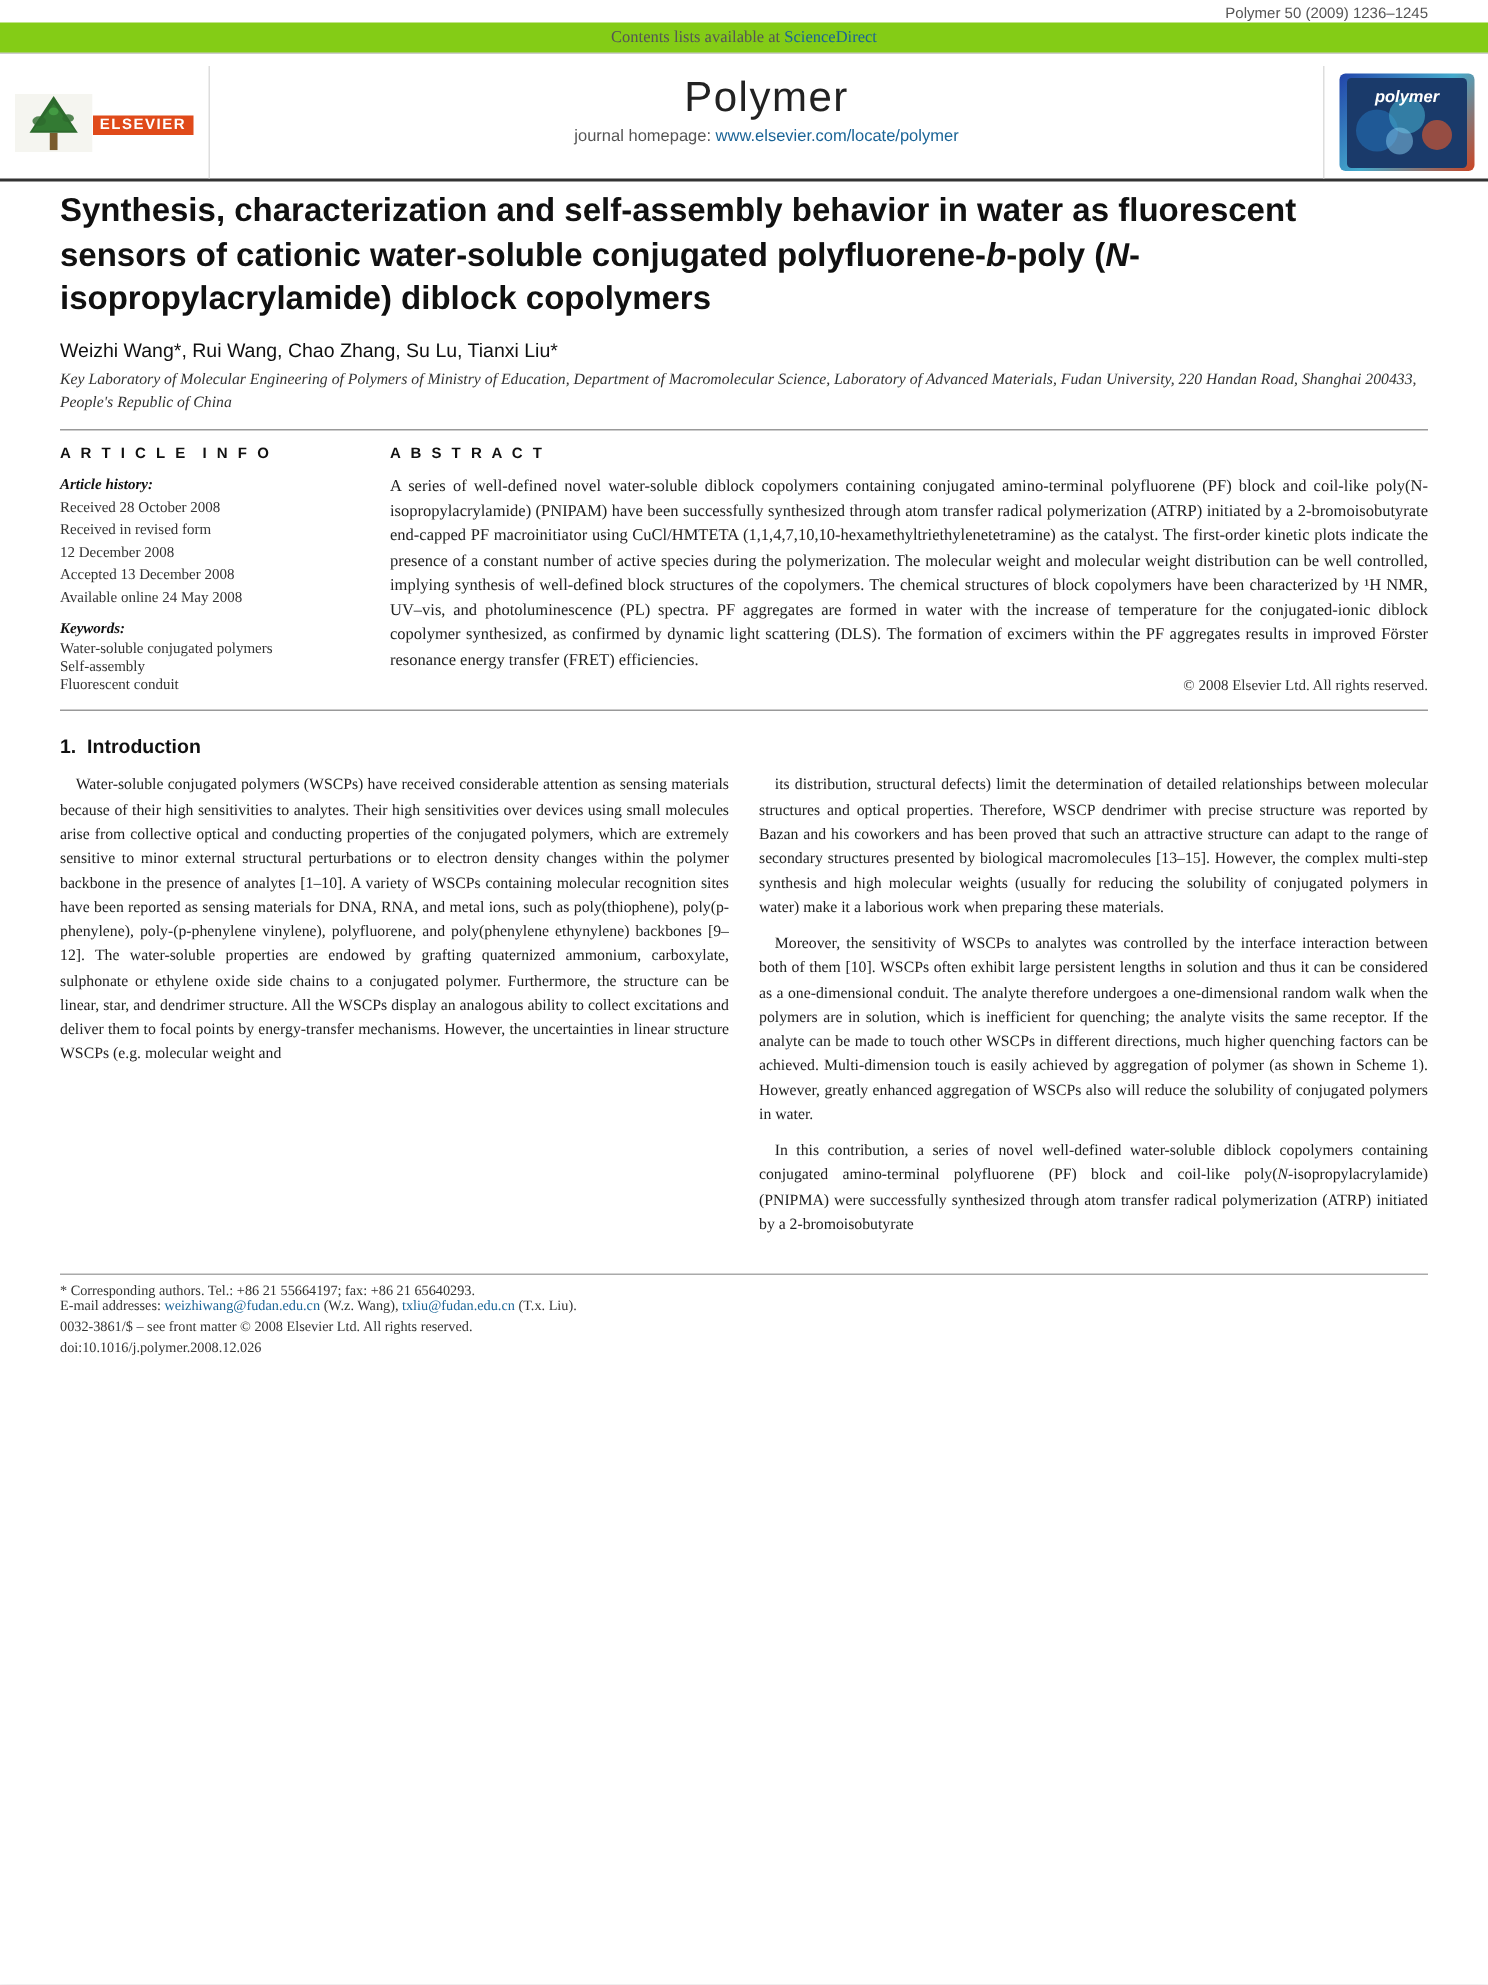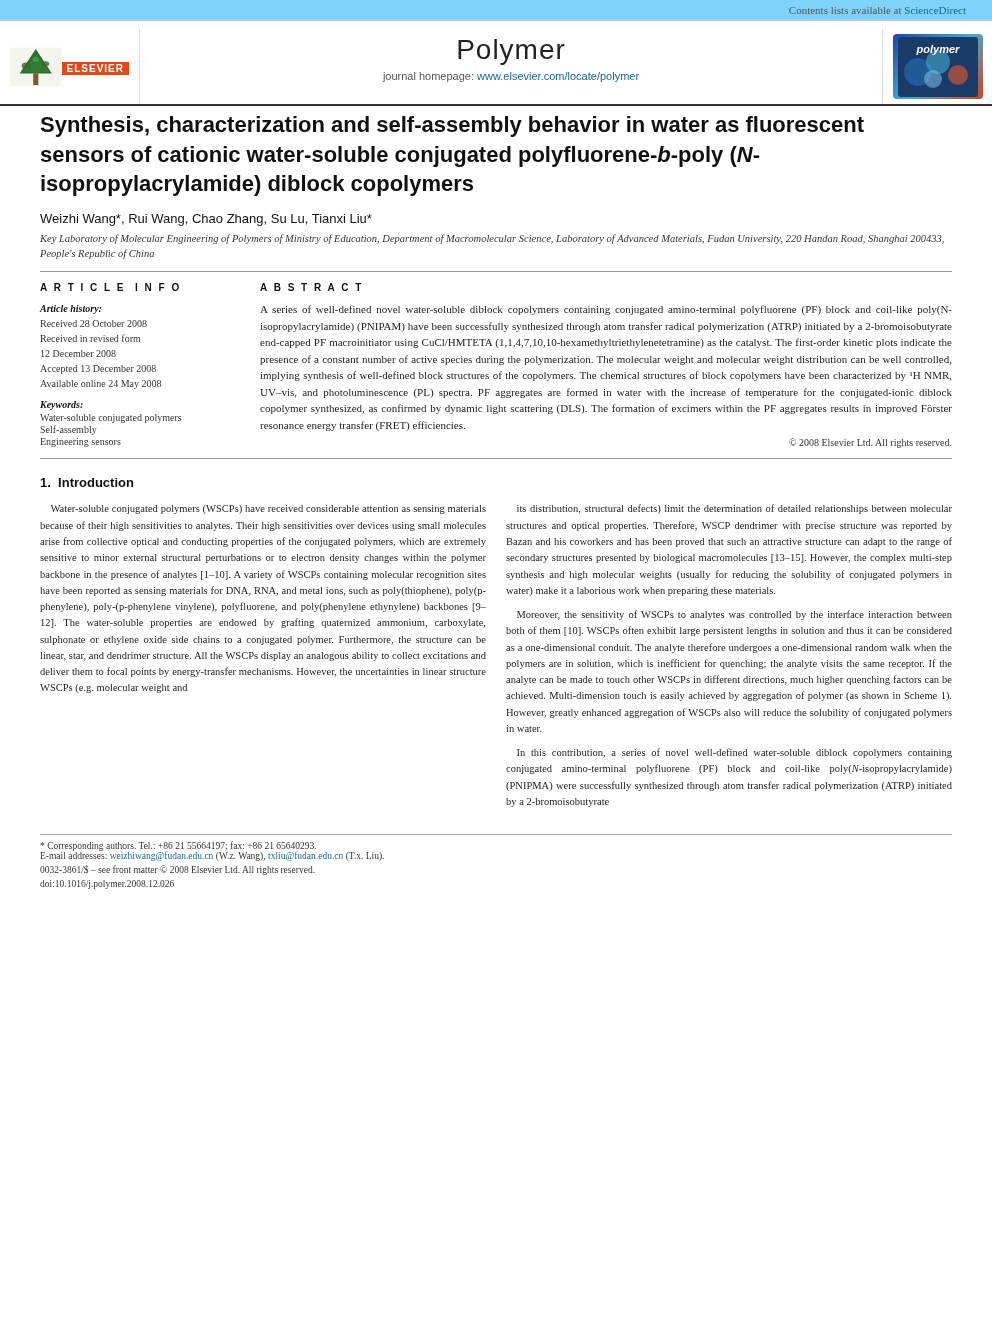--- a/index.html
+++ b/index.html
@@ -13,24 +13,24 @@
     }
     .page {
       width: 992px;
       min-height: 1323px;
       background: #fff;
       padding: 0;
       box-shadow: 0 2px 8px rgba(0,0,0,0.15);
     }
     
     .top-bar {
-      background: #7dd3fc;
+      background: #84cc16;
       border-bottom: 1px solid #ccc;
-      text-align: right;
-      padding: 4px 26px;
+      text-align: center;
+      padding: 4px 3px;
       font-size: 11px;
       color: #555;
     }
     .top-bar a { color: #1a6496; text-decoration: none; }
     
     .journal-header {
       display: flex;
       align-items: stretch;
       border-bottom: 2px solid #333;
       padding: 8px 0 0 0;
@@ -244,20 +244,23 @@
     .tree-figure {
       width: 80px;
       height: 60px;
     }
   </style>
 </head>
 <body>
 
 <div class="page">
 
+  <div class="journal-info-top">
+    <span>Polymer 50 (2009) 1236–1245</span>
+  </div>
 
   <div class="top-bar">
     <span>Contents lists available at</span>
     <a href="#">ScienceDirect</a>
   </div>
 
   <div class="journal-header">
 
     <div class="header-logo-left">
 
@@ -323,21 +326,21 @@
           <div class="article-info-date">Received 28 October 2008</div>
           <div class="article-info-date">Received in revised form</div>
           <div class="article-info-date">12 December 2008</div>
           <div class="article-info-date">Accepted 13 December 2008</div>
           <div class="article-info-date">Available online 24 May 2008</div>
         </div>
         <div class="keywords-label">Keywords:</div>
         <ul class="keywords-list">
           <li>Water-soluble conjugated polymers</li>
           <li>Self-assembly</li>
-          <li>Engineering sensors</li>
+          <li>Fluorescent conduit</li>
         </ul>
       </div>
 
       <div class="col-right">
         <div class="section-title">A B S T R A C T</div>
         <div class="abstract-text">
           <span>A series of well-defined novel water-soluble diblock copolymers containing conjugated amino-terminal polyfluorene (PF) block and coil-like poly(N-isopropylacrylamide) (PNIPAM) have been successfully synthesized through atom transfer radical polymerization (ATRP) initiated by a 2-bromoisobutyrate end-capped PF macroinitiator using CuCl/HMTETA (1,1,4,7,10,10-hexamethyltriethylenetetramine) as the catalyst. The first-order kinetic plots indicate the presence of a constant number of active species during the polymerization. The molecular weight and molecular weight distribution can be well controlled, implying synthesis of well-defined block structures of the copolymers. The chemical structures of block copolymers have been characterized by ¹H NMR, UV–vis, and photoluminescence (PL) spectra. PF aggregates are formed in water with the increase of temperature for the conjugated-ionic diblock copolymer synthesized, as confirmed by dynamic light scattering (DLS). The formation of excimers within the PF aggregates results in improved Förster resonance energy transfer (FRET) efficiencies.</span>
         </div>
         <div class="copyright-line">© 2008 Elsevier Ltd. All rights reserved.</div>
       </div>

